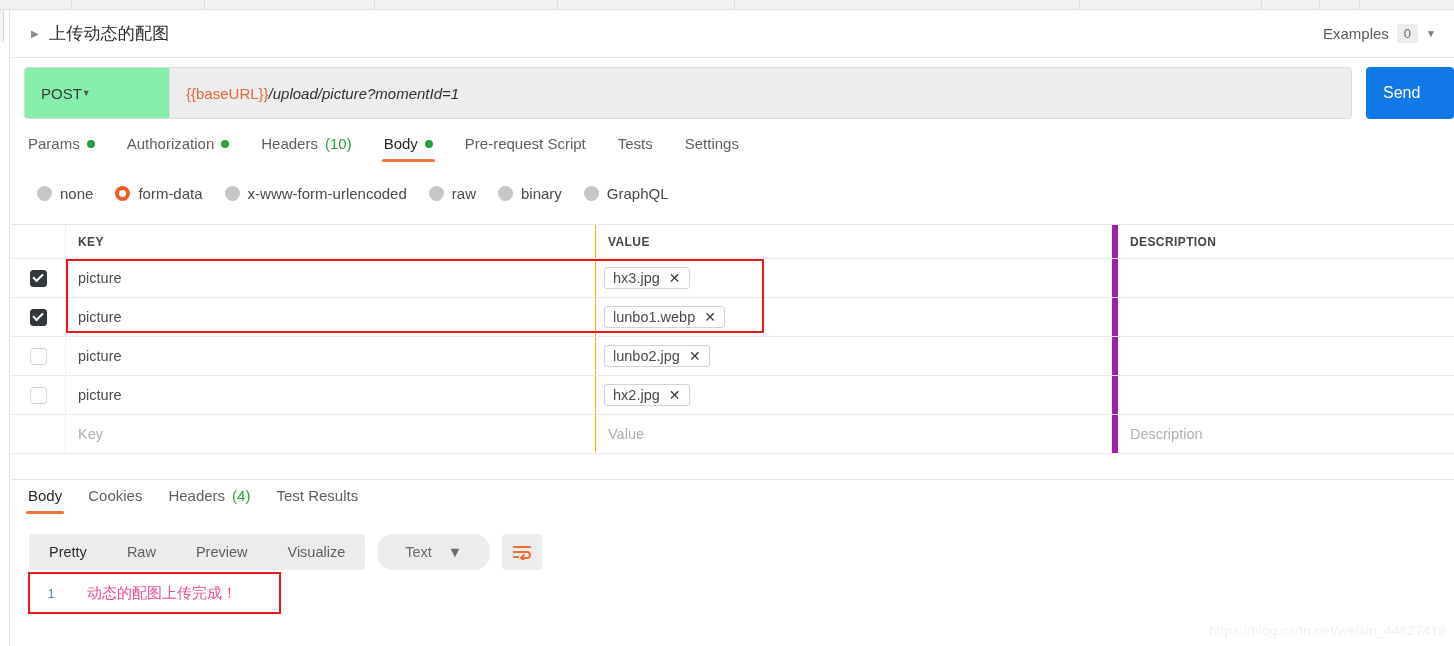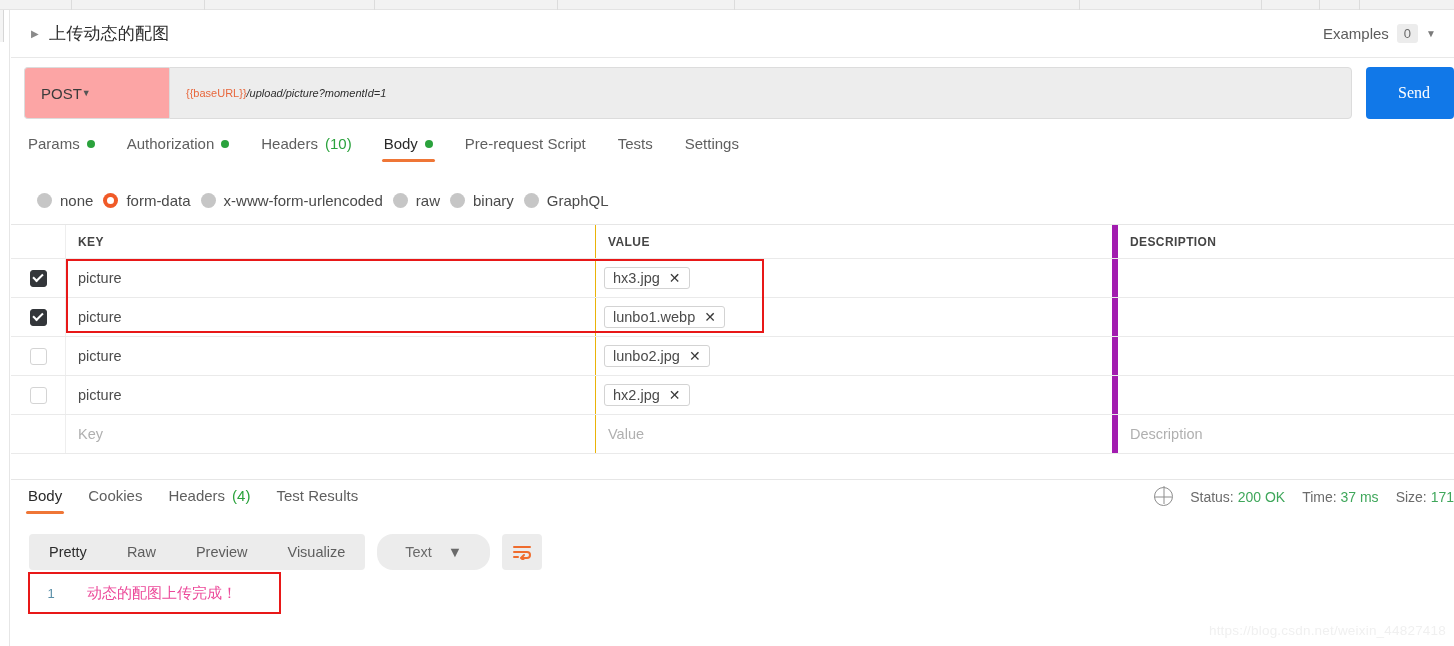--- a/index.html
+++ b/index.html
@@ -22,37 +22,37 @@
   .titlebar { position: absolute; left: 11px; top: 10px; width: 1443px; height: 48px; background: #fff; border-bottom: 1px solid #e8e8e8; display: flex; align-items: center; }
   .caret { width: 18px; margin-left: 20px; color: #8a8a8a; font-size: 10px; line-height: 1; display: flex; align-items: center; }
   .req-title { font-size: 17px; color: #2d2d2d; letter-spacing: .2px; }
   .examples-wrap { margin-left: auto; display: flex; align-items: center; gap: 8px; margin-right: 18px; }
   .examples-lbl { font-size: 15px; color: #5c5c5c; }
   .examples-badge { background: #ececec; color: #6a6a6a; font-size: 13px; border-radius: 3px; padding: 2px 7px; }
   .chev { color: #7a7a7a; font-size: 10px; }
 
   
   .urlrow { position: absolute; left: 11px; top: 66px; width: 1443px; height: 54px; display: flex; align-items: center; padding: 0 0 0 13px; }
-  .method-sel { width: 145px; height: 52px; background: #fca5a5; border: 1px solid #dcdcdc; border-right: none; border-radius: 4px 0 0 4px; display: flex; align-items: center; padding: 0 16px; font-size: 15px; color: #3b3b3b; }
+  .method-sel { width: 145px; height: 52px; background: #86efac; border: 1px solid #dcdcdc; border-right: none; border-radius: 4px 0 0 4px; display: flex; align-items: center; padding: 0 16px; font-size: 15px; color: #3b3b3b; }
   .method-sel .chev2 { color: #555; font-size: 9px; }
-  .url-input { flex: 1; height: 52px; background: #ededed; border: 1px solid #dcdcdc; border-radius: 0 4px 4px 0; display: flex; align-items: center; padding: 13px 16px; font-size: 11px; white-space: nowrap; overflow: hidden; }
+  .url-input { flex: 1; height: 52px; background: #ededed; border: 1px solid #dcdcdc; border-radius: 0 4px 4px 0; display: flex; align-items: center; padding: 13px 16px; font-size: 15px; white-space: nowrap; overflow: hidden; }
   .url-var { color: #e8673c; }
   .url-rest { color: #2e2e2e; font-style: italic; }
-  .send-btn { margin-left: 14px; width: 88px; height: 52px; background: #1178e8; color: #fff; border: none; border-radius: 4px; font-size: 16px; font-family: Liberation Serif, serif; display: flex; align-items: center; justify-content: flex-start; padding-left: 32px; overflow: hidden; }
+  .send-btn { margin-left: 14px; width: 88px; height: 52px; background: #1178e8; color: #fff; border: none; border-radius: 4px; font-size: 16px; font-family: Liberation Sans, sans-serif; display: flex; align-items: center; justify-content: flex-start; padding-left: 17px; overflow: hidden; }
 
   
   .reqtabs { position: absolute; left: 11px; top: 135px; width: 1443px; height: 36px; display: flex; align-items: flex-start; padding-left: 17px; gap: 32px; }
   .rtab { position: relative; font-size: 15px; color: #5f5f5f; padding-bottom: 10px; display: flex; align-items: center; gap: 7px; }
   .rtab.active { color: #2a2a2a; }
   .rtab.active::after { content: ""; position: absolute; left: -2px; right: -2px; bottom: 0; height: 3px; background: #ef7636; border-radius: 2px; }
   .dot { width: 8px; height: 8px; border-radius: 50%; background: #2aa23c; display: inline-block; }
   .cnt { color: #2aa23c; }
 
   
-  .radios { position: absolute; left: 11px; top: 185px; width: 1443px; height: 30px; display: flex; align-items: center; padding-left: 26px; gap: 10px; }
+  .radios { position: absolute; left: 11px; top: 185px; width: 1443px; height: 30px; display: flex; align-items: flex-start; padding-left: 26px; gap: 22px; }
   .radio { display: flex; align-items: center; gap: 8px; font-size: 15px; color: #4a4a4a; }
   .rbox { width: 15px; height: 15px; border-radius: 50%; background: #c6c6c6; display: inline-block; position: relative; }
   .rbox.sel { background: #f05a28; }
   .rbox.sel::after { content: ""; position: absolute; left: 4px; top: 4px; width: 7px; height: 7px; border-radius: 50%; background: #fff; }
 
   
   .table { position: absolute; left: 11px; top: 224px; width: 1443px; border-top: 1px solid #e6e6e6; }
   .trow { display: flex; height: 39px; border-bottom: 1px solid #eaeaea; align-items: center; }
   .trow.head { height: 34px; background: #fff; }
   .c-chk { width: 55px; display: flex; align-items: center; justify-content: center; flex: none; border-right: 1px solid #eeeeee; height: 100%; }
@@ -303,26 +303,20 @@
           <span>Cookies</span>
         </div>
         <div class="rtab">
           <span>Headers</span>
           <span class="cnt">(4)</span>
         </div>
         <div class="rtab">
           <span>Test Results</span>
         </div>
       </div>
-    <div class="stats">
-      <span class="globe"></span>
-      <span><span>Status:</span> <span class="stat-g">200 OK</span></span>
-      <span><span>Time:</span> <span class="stat-g">37 ms</span></span>
-      <span><span>Size:</span> <span class="stat-g">171</span></span>
-    </div>
   </div>
 
   <div class="fmtbar">
     <div class="fmtgroup" id="fmtgroup">
         <div class="fmtbtn active">Pretty</div>
         <div class="fmtbtn">Raw</div>
         <div class="fmtbtn">Preview</div>
         <div class="fmtbtn">Visualize</div>
       </div>
     <div class="textsel">

